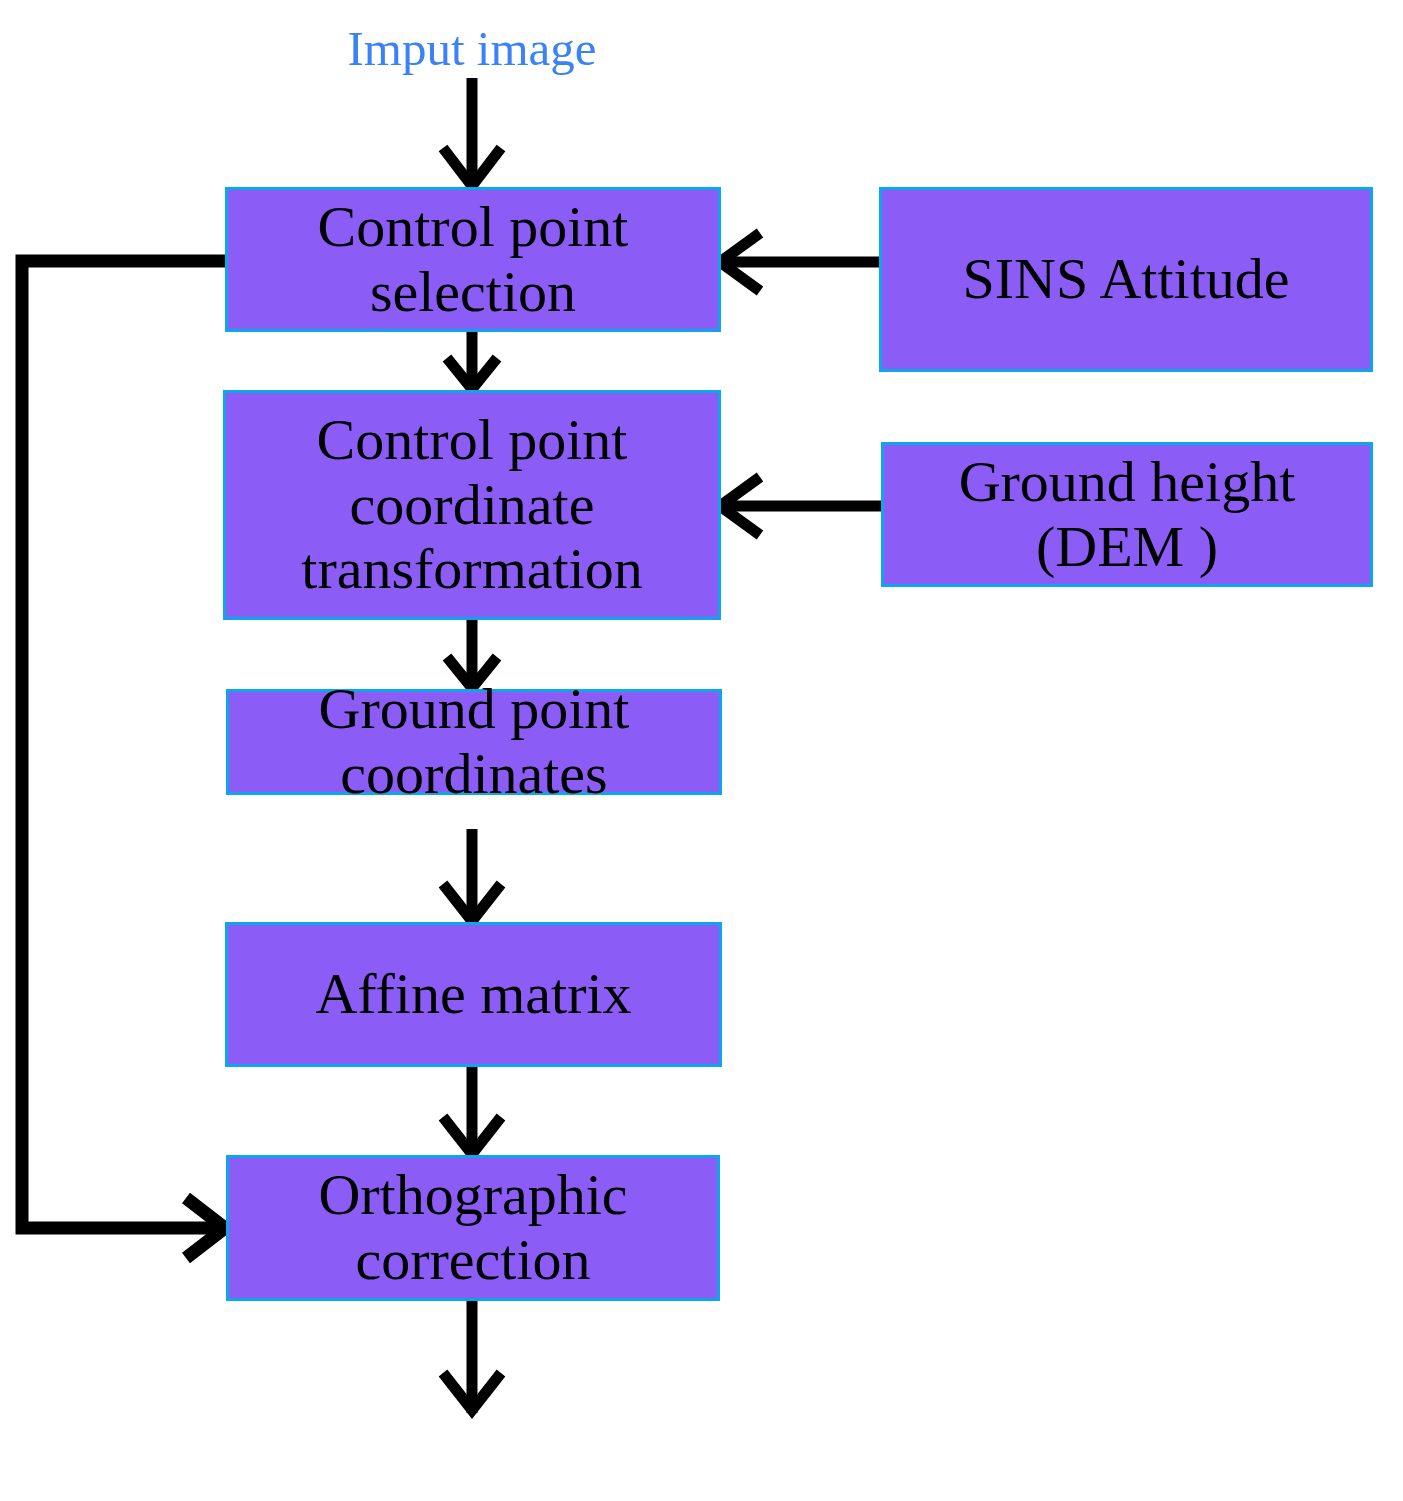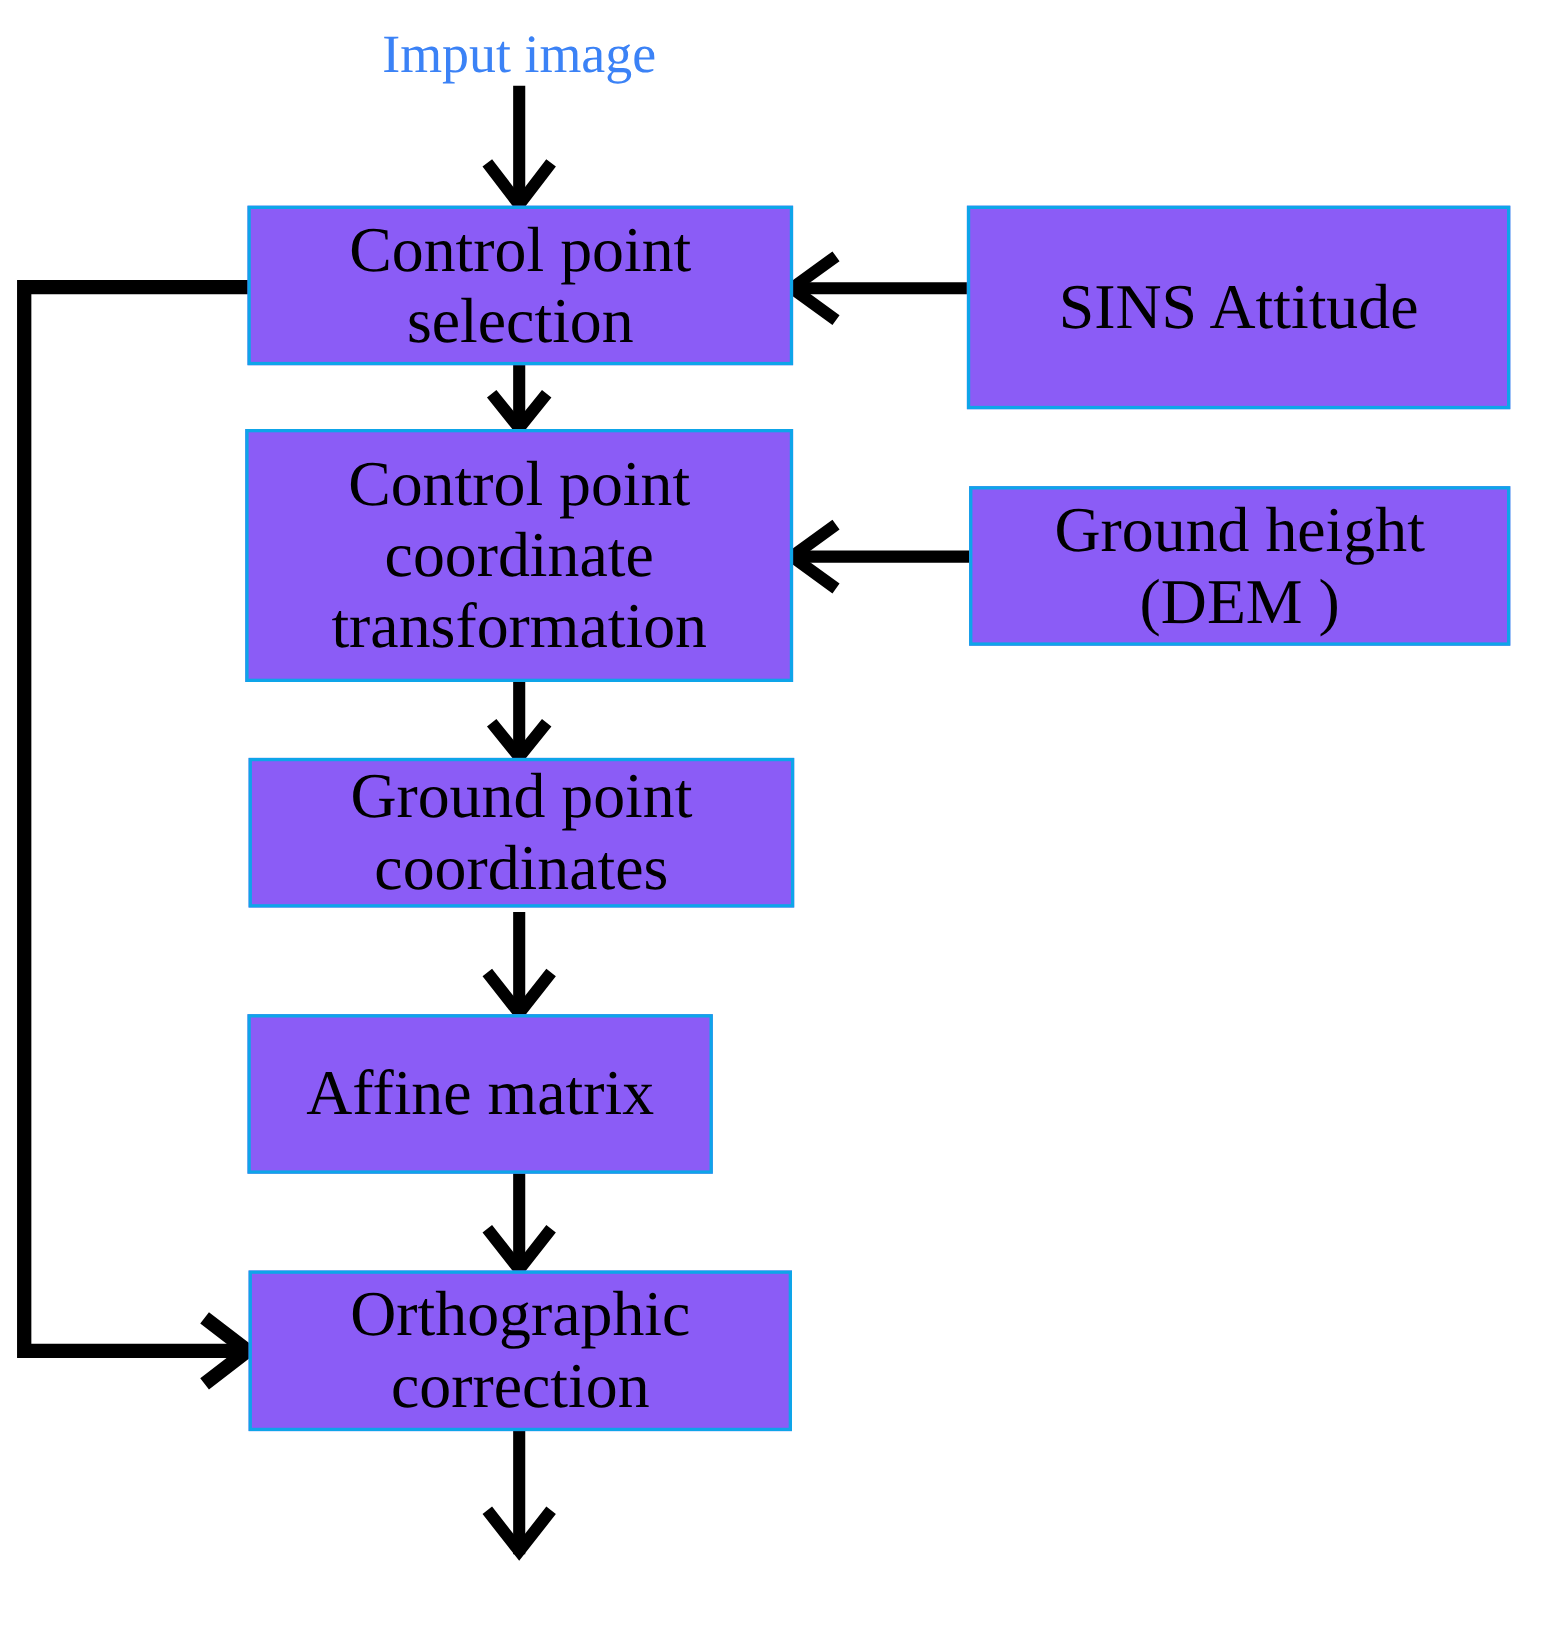--- a/index.html
+++ b/index.html
@@ -107,22 +107,22 @@
 
   <div class="node" style="left:879px; top:187px; width:494px; height:185px;">SINS Attitude</div>
 
   <div class="node" style="left:223px; top:390px; width:498px; height:230px;">Control point
 coordinate
 transformation</div>
 
   <div class="node" style="left:881px; top:442px; width:492px; height:145px;">Ground height
 (DEM )</div>
 
-  <div class="node" style="left:226px; top:689px; width:496px; height:136px;">Ground point
+  <div class="node" style="left:226px; top:689px; width:496px; height:106px;">Ground point
 coordinates</div>
 
-  <div class="node" style="left:225px; top:922px; width:423px; height:145px;">Affine matrix</div>
+  <div class="node" style="left:225px; top:922px; width:497px; height:145px;">Affine matrix</div>
 
   <div class="node" style="left:226px; top:1155px; width:494px; height:146px;">Orthographic
 correction</div>
 
 
 </div>
 
 </body></html>

